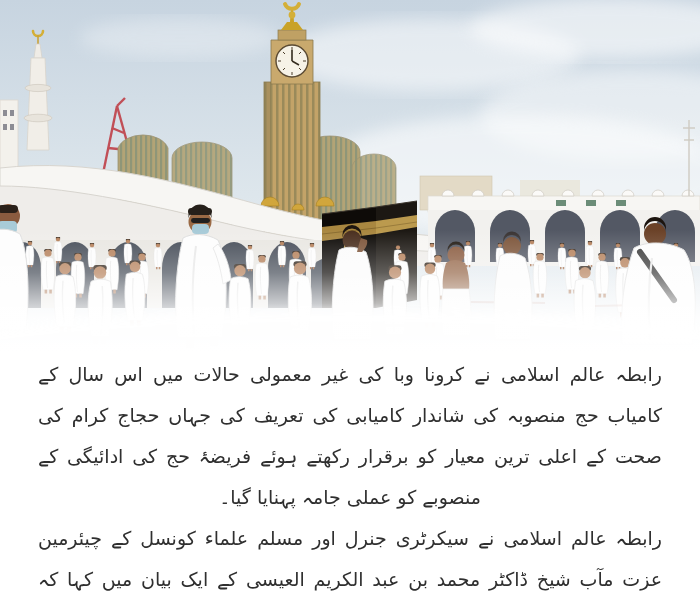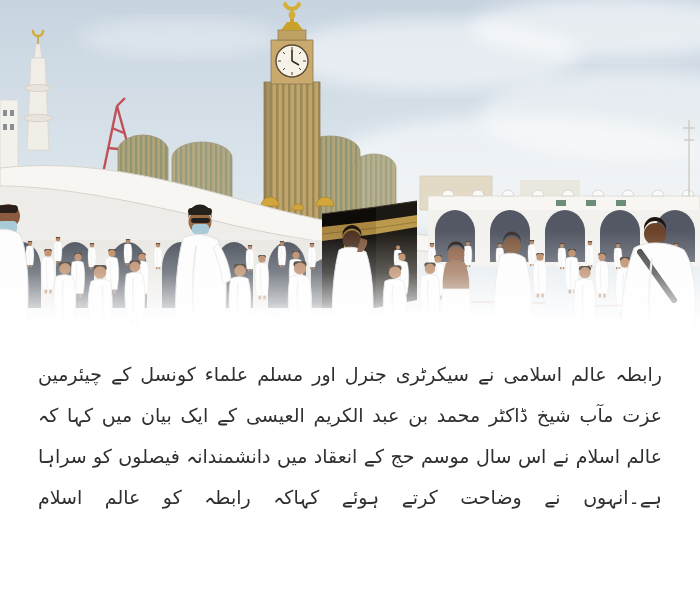--- a/index.html
+++ b/index.html
@@ -291,16 +291,17 @@
         <path d="M640,252 L674,300" stroke="#3a3a3a" stroke-width="6" stroke-linecap="round"></path>
         <path d="M652,258 C648,285 648,312 650,340" stroke="#eaeaea" stroke-width="2.2" fill="none"></path>
       </g>
 
       <rect x="0" y="228" width="700" height="124" fill="url(#fade)"></rect>
       <ellipse cx="350" cy="352" rx="420" ry="40" fill="#ffffff" opacity="0.9" filter="url(#blur4)"></ellipse>
     </svg>
   </div>
 
   <div class="article">
+    <p class="first">رابطہ عالم اسلامی نے کرونا وبا کی غیر معمولی حالات میں اس سال کے کامیاب حج منصوبہ کی شاندار کامیابی کی تعریف کی جہاں حجاج کرام کی صحت کے اعلی ترین معیار کو برقرار رکھتے ہوئے فریضۂ حج کی ادائیگی کے منصوبے کو عملی جامہ پہنایا گیا۔</p>
     <p class="second">رابطہ عالم اسلامی نے سیکرٹری جنرل اور مسلم علماء کونسل کے چیئرمین عزت مآب شیخ ڈاکٹر محمد بن عبد الکریم العیسی کے ایک بیان میں کہا کہ عالم اسلام نے اس سال موسم حج کے انعقاد میں دانشمندانہ فیصلوں کو سراہا ہے۔انہوں نے وضاحت کرتے ہوئے کہاکہ رابطہ کو عالم اسلام</p>
   </div>
 
 </div>
 
 </body></html>

